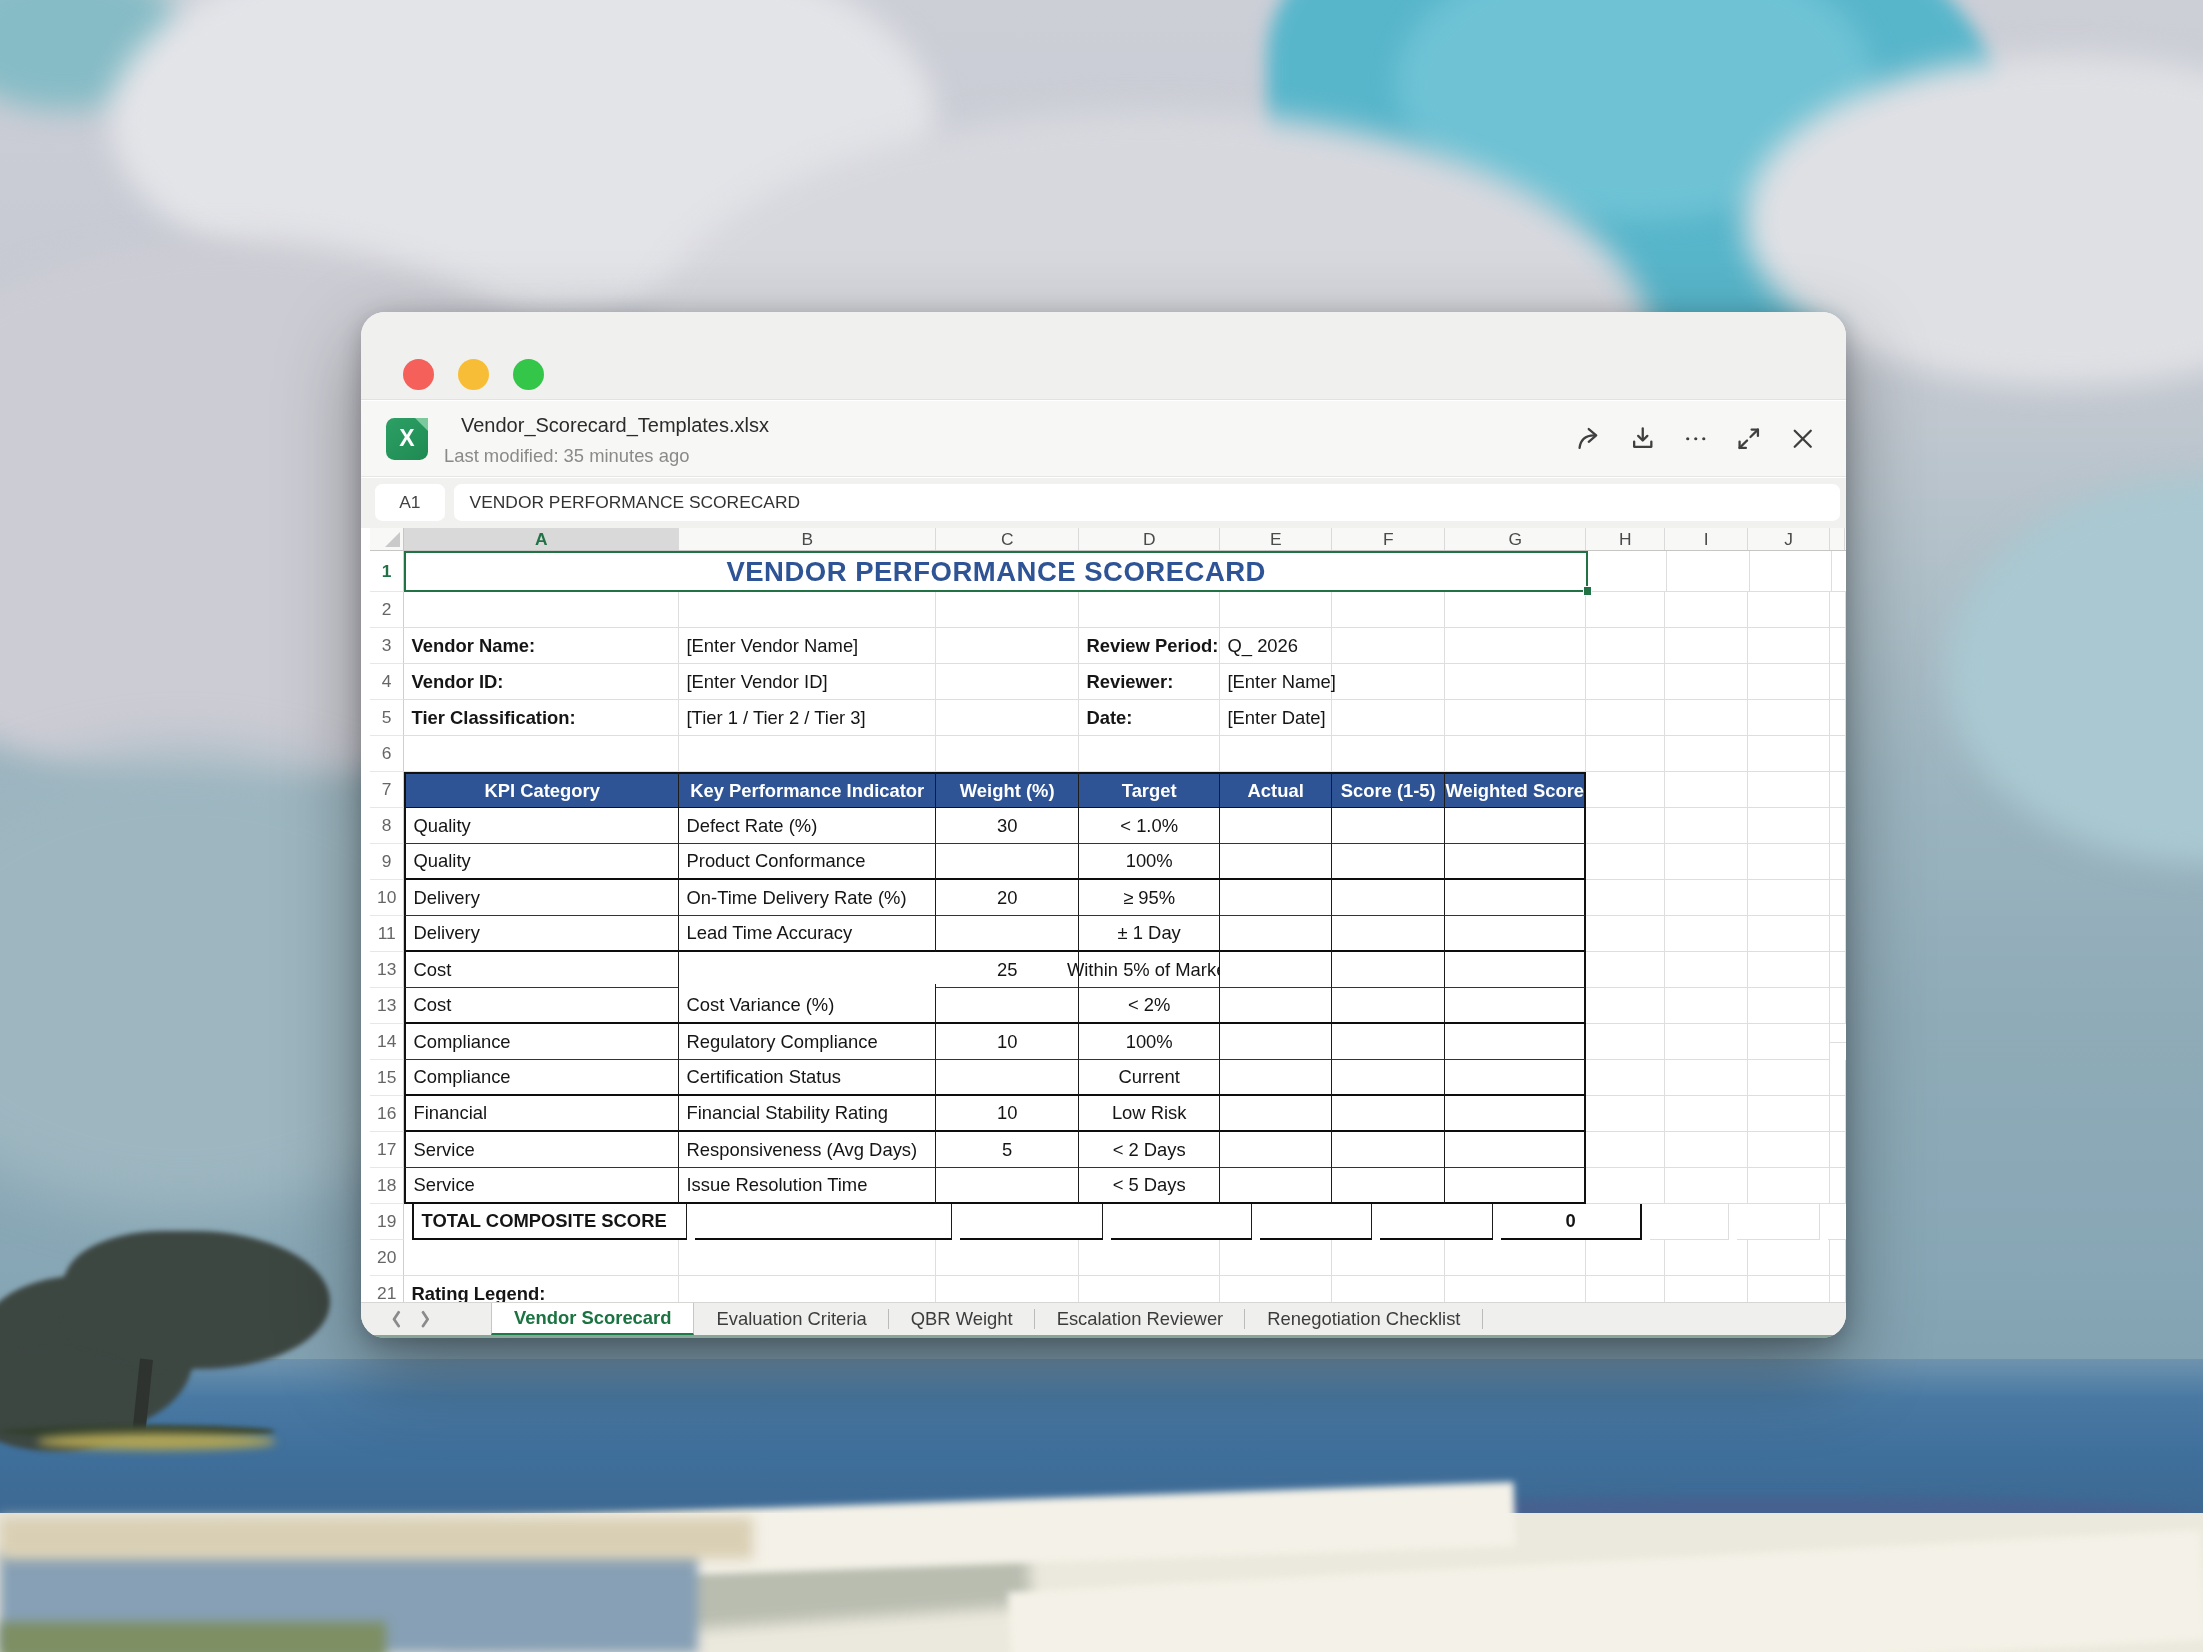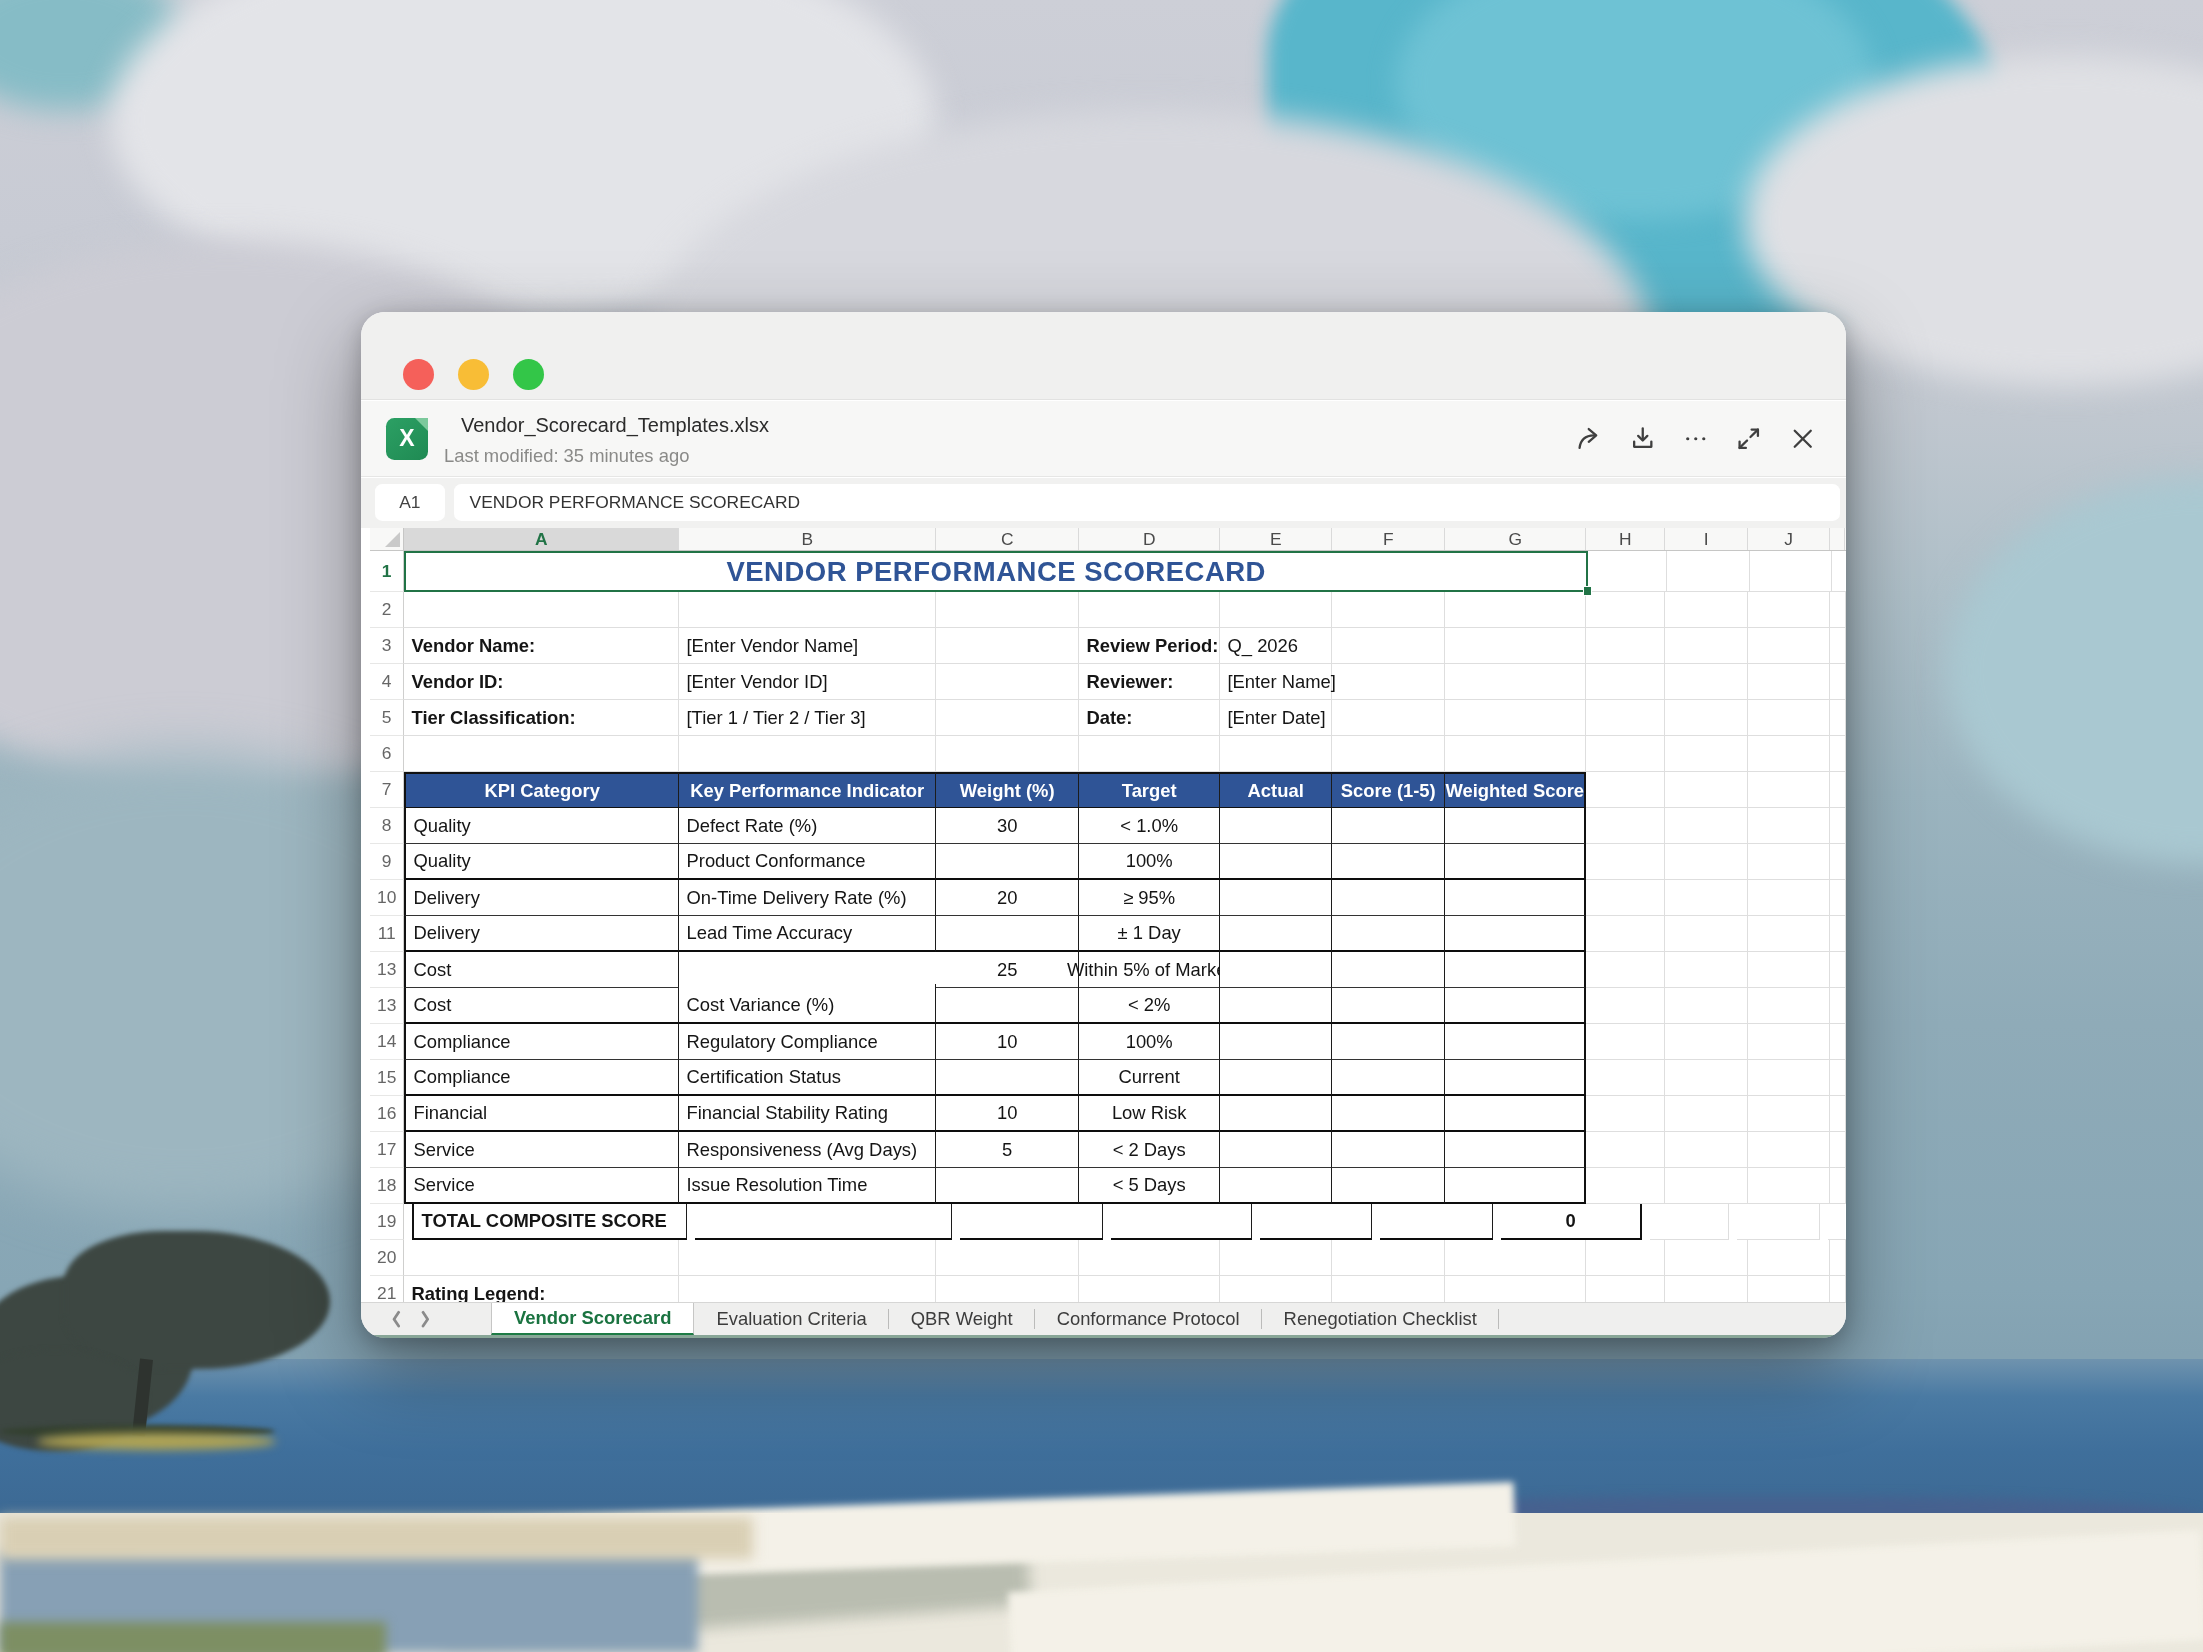--- a/index.html
+++ b/index.html
@@ -365,21 +365,21 @@
         <div class="cell t thick ctr" style="width: 143px; flex: 0 0 143px; height: 100%;"></div>
         <div class="cell t thick ctr" style="width: 141px; flex: 0 0 141px; height: 100%;">&lt; 2%</div>
         <div class="cell t thick" style="width: 112px; flex: 0 0 112px; height: 100%;"></div>
         <div class="cell t thick" style="width: 113px; flex: 0 0 113px; height: 100%;"></div>
         <div class="cell t last thick ctr" style="width: 141px; flex: 0 0 141px; height: 100%;"></div>
         <div class="cell" style="width: 79px; flex: 0 0 79px; height: 100%;"></div>
         <div class="cell" style="width: 83px; flex: 0 0 83px; height: 100%;"></div>
         <div class="cell" style="width: 82px; flex: 0 0 82px; height: 100%;"></div>
         <div class="cell" style="width: 14.7px; flex: 0 0 14.7px;"></div>
       </div>
-      <div class="shrow" style="height: 36px;">
+      <div class="shrow" style="height: 36px; align-items: center;">
         <div class="gut" style="width: 34px; flex: 0 0 34px; height: 100%;">14</div>
         <div class="cell t first" style="width: 275px; flex: 0 0 275px; height: 100%;">Compliance</div>
         <div class="cell t" style="width: 257px; flex: 0 0 257px; height: 100%;">Regulatory Compliance</div>
         <div class="cell t ctr" style="width: 143px; flex: 0 0 143px; height: 100%;">10</div>
         <div class="cell t ctr" style="width: 141px; flex: 0 0 141px; height: 100%;">100%</div>
         <div class="cell t" style="width: 112px; flex: 0 0 112px; height: 100%;"></div>
         <div class="cell t" style="width: 113px; flex: 0 0 113px; height: 100%;"></div>
         <div class="cell t last ctr" style="width: 141px; flex: 0 0 141px; height: 100%;"></div>
         <div class="cell" style="width: 79px; flex: 0 0 79px; height: 100%;"></div>
         <div class="cell" style="width: 83px; flex: 0 0 83px; height: 100%;"></div>
@@ -492,18 +492,18 @@
           <path d="M7 2 L3 8 L7 14"></path>
         </svg>
       <svg width="14.7" height="18.4" viewBox="0 0 10 16">
           <path d="M3 2 L7 8 L3 14"></path>
         </svg>
     </div>
     <div class="tabs" id="tabs">
         <div class="tab active">Vendor Scorecard</div>
         <div class="tab">Evaluation Criteria</div>
         <div class="tab">QBR Weight</div>
-        <div class="tab">Conformance Protocol</div>
+        <div class="tab">Escalation Reviewer</div>
         <div class="tab">Renegotiation Checklist</div>
       </div>
   </div>
 </div>
 
 
 </body></html>

